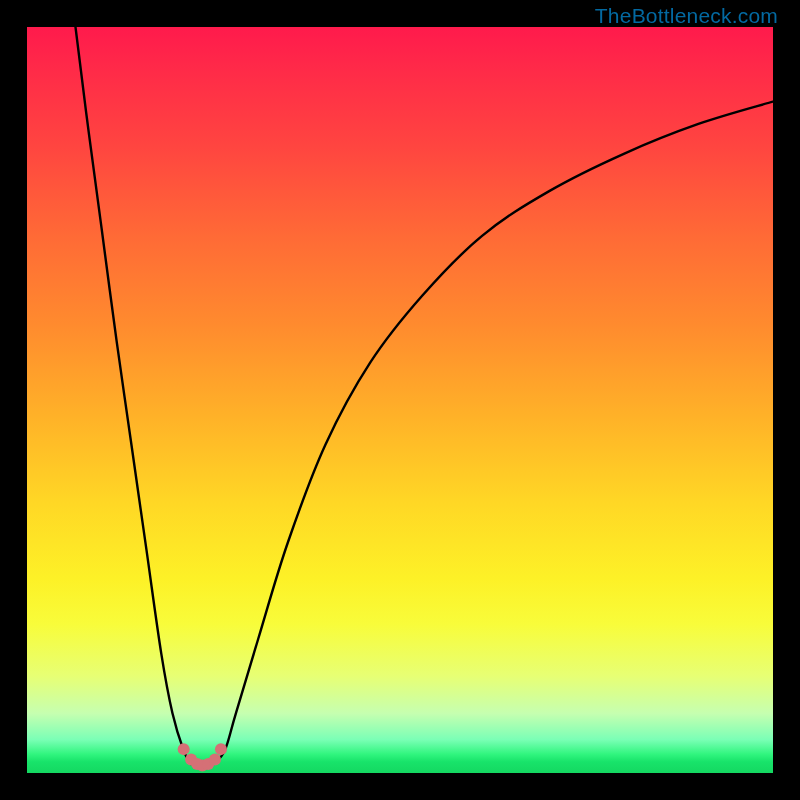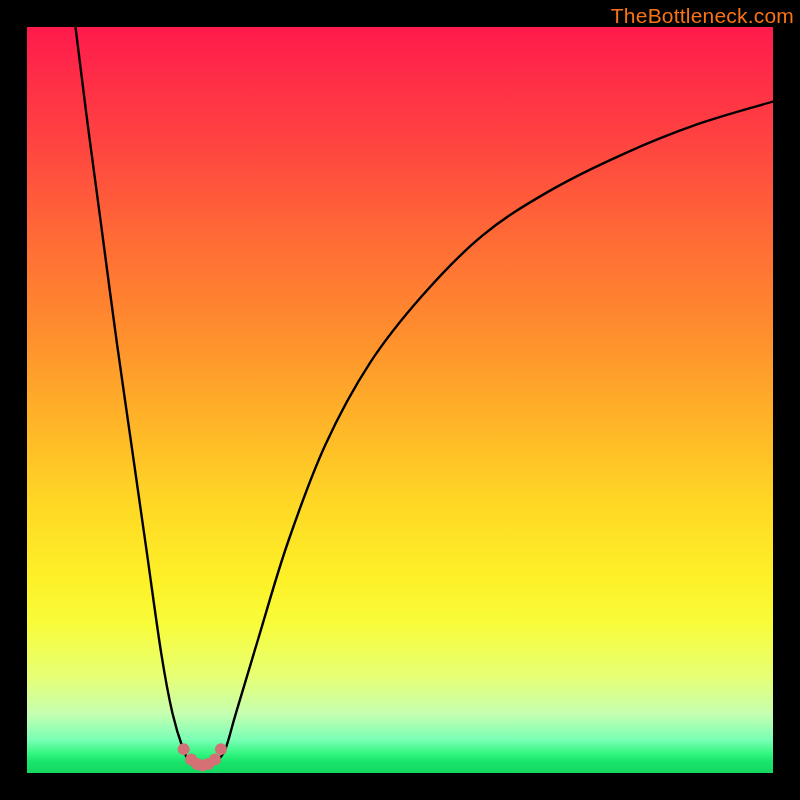--- a/index.html
+++ b/index.html
@@ -36,22 +36,22 @@
       #c6ffb0 92%,
       #7bffb6 95.5%,
       #30f57e 97.5%,
       #18e36a 98.5%,
       #14d861 100%
     );
   }
   .watermark {
     position: absolute;
     top: 4px;
-    right: 6px;
-    color: #f97316;
+    right: 22px;
+    color: #0369a1;
     font-size: 21px;
     letter-spacing: 0.2px;
     z-index: 50;
     user-select: none;
   }
   svg.curves {
     position: absolute;
     left: 0; top: 0;
     width: 746px;
     height: 746px;

